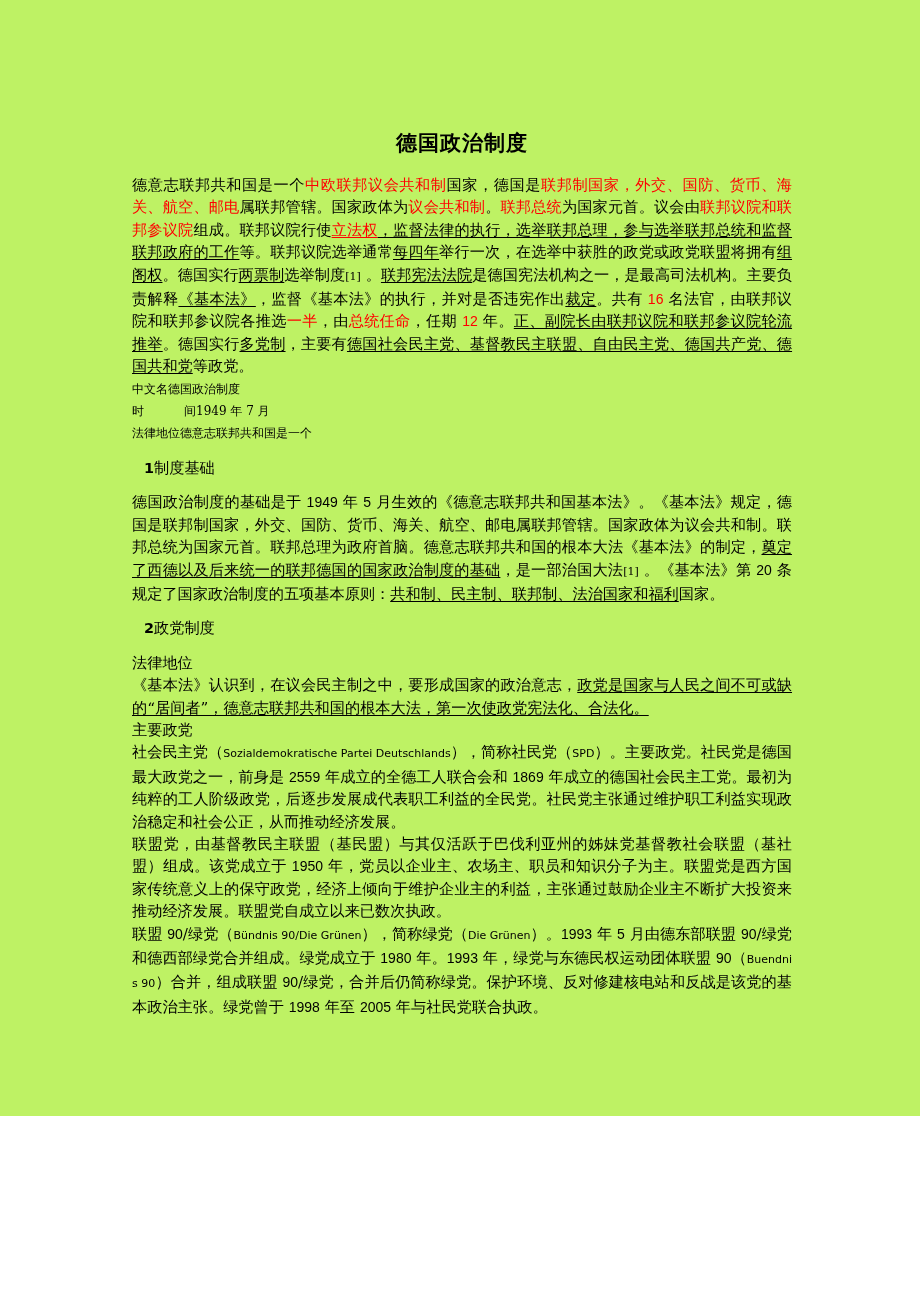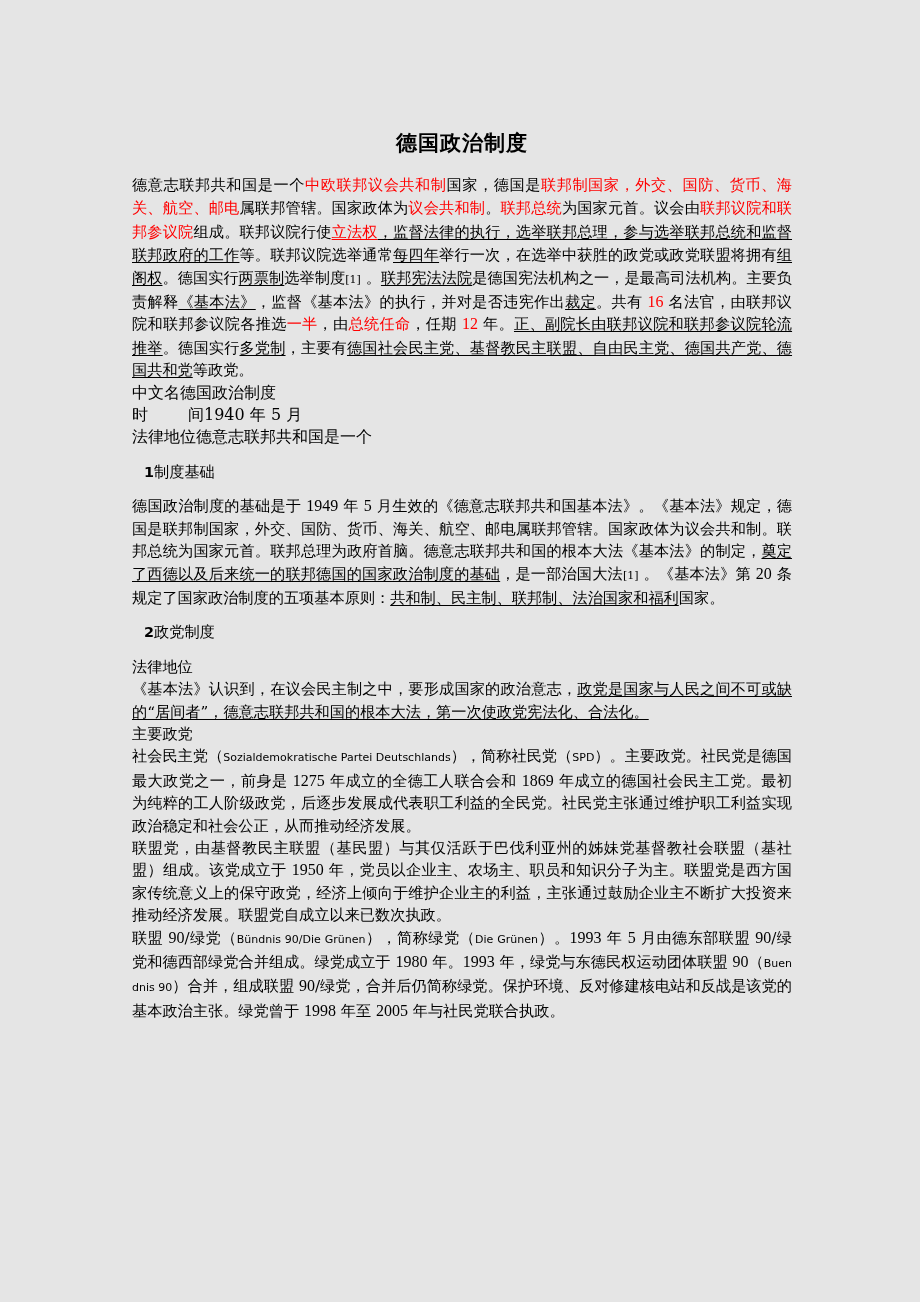--- a/index.html
+++ b/index.html
@@ -8,22 +8,22 @@
     padding: 0;
     background: #ffffff;
   }
   body {
     font-family: "DejaVu Serif", "Liberation Serif", serif;
     color: #000000;
   }
   .page {
     position: relative;
     width: 920px;
-    height: 1302px;
-    background: #e5e5e5;
+    height: 1116px;
+    background: #bef264;
     overflow: hidden;
     box-sizing: border-box;
   }
   .content {
     position: absolute;
     left: 132px;
     top: 128px;
     width: 660px;
   }
   .doc-title {
@@ -37,77 +37,77 @@
   }
   .para {
     font-size: 15.2px;
     line-height: 22.4px;
     margin: 0;
     text-align: justify;
     text-justify: inter-ideograph;
     word-break: break-all;
   }
   .line {
-    font-size: 16px;
+    font-size: 12px;
     line-height: 22.4px;
     margin: 0;
     white-space: pre;
   }
   .heading-num {
     font-size: 15.2px;
     line-height: 22.4px;
     margin: 12px;
   }
   .sub-heading {
     font-size: 15.2px;
     line-height: 22.4px;
     margin: 0;
   }
-  .r { color: #ff0000; font-family: Liberation Mono, monospace; }
+  .r { color: #ff0000; }
   .u { text-decoration: underline; text-decoration-thickness: 1px; text-underline-offset: 2px; }
   .ru { color: #ff0000; text-decoration: underline; text-decoration-thickness: 1px; text-underline-offset: 2px; }
   .ref {
     font-size: 11px;
     vertical-align: baseline;
   }
-  .num { font-family: Liberation Serif, serif; font-size: 16px; }
+  .num { font-family: Liberation Sans, sans-serif; font-size: 14px; }
   .lat { font-family: "DejaVu Sans", "Liberation Sans", sans-serif; font-size: 11px; }
   .bnum { font-family: "DejaVu Sans", "Liberation Sans", sans-serif; font-size: 14.4px; font-weight: bold; }
   .gap { display: inline-block; width: 40px; }
 </style>
 </head>
 <body>
 
 <div class="page">
   <div class="content">
 
     <h1 class="doc-title">德国政治制度</h1>
 
     <p class="para"><span>德意志联邦共和国是一个</span><span class="r">中欧联邦议会共和制</span><span>国家，德国是</span><span class="r">联邦制国家，外交、国防、货币、海关、航空、邮电</span><span>属联邦管辖。国家政体为</span><span class="r">议会共和制</span><span>。</span><span class="r">联邦总统</span><span>为国家元首。议会由</span><span class="r">联邦议院和联邦参议院</span><span>组成。联邦议院行使</span><span class="ru">立法权</span><span class="u">，监督法律的执行，选举联邦总理，参与选举联邦总统和监督联邦政府的工作</span><span>等。联邦议院选举通常</span><span class="u">每四年</span><span>举行一次，在选举中获胜的政党或政党联盟将拥有</span><span class="u">组阁权</span><span>。德国实行</span><span class="u">两票制</span><span>选举制度</span><span class="ref">[1]</span><span> 。</span><span class="u">联邦宪法法院</span><span>是德国宪法机构之一，是最高司法机构。主要负责解释</span><span class="u">《基本法》</span><span>，监督《基本法》的执行，并对是否违宪作出</span><span class="u">裁定</span><span>。共有 </span><span class="r num">16</span><span> 名法官，由联邦议院和联邦参议院各推选</span><span class="r">一半</span><span>，由</span><span class="r">总统任命</span><span>，任期 </span><span class="r num">12</span><span> 年。</span><span class="u">正、副院长由联邦议院和联邦参议院轮流推举</span><span>。德国实行</span><span class="u">多党制</span><span>，主要有</span><span class="u">德国社会民主党、基督教民主联盟、自由民主党、德国共产党、德国共和党</span><span>等政党。</span></p>
 
     <p class="line"><span>中文名</span><span>德国政治制度</span></p>
 
 
-    <p class="line"><span>时</span><span class="gap"></span><span>间</span><span>1940 年 5 月</span></p>
+    <p class="line"><span>时</span><span class="gap"></span><span>间</span><span>1949 年 7 月</span></p>
 
     <p class="line"><span>法律地位</span><span>德意志联邦共和国是一个</span></p>
 
     <p class="heading-num"><span class="bnum">1</span><span>制度基础</span></p>
 
     <p class="para"><span>德国政治制度的基础是于 </span><span class="num">1949</span><span> 年 </span><span class="num">5</span><span> 月生效的《德意志联邦共和国基本法》。《基本法》规定，德国是联邦制国家，外交、国防、货币、海关、航空、邮电属联邦管辖。国家政体为议会共和制。联邦总统为国家元首。联邦总理为政府首脑。德意志联邦共和国的根本大法《基本法》的制定，</span><span class="u">奠定了西德以及后来统一的联邦德国的国家政治制度的基础</span><span>，是一部治国大法</span><span class="ref">[1]</span><span> 。《基本法》第 </span><span class="num">20</span><span> 条规定了国家政治制度的五项基本原则：</span><span class="u">共和制、民主制、联邦制、法治国家和福利</span><span>国家。</span></p>
 
     <p class="heading-num"><span class="bnum">2</span><span>政党制度</span></p>
 
     <p class="sub-heading">法律地位</p>
 
     <p class="para"><span>《基本法》认识到，在议会民主制之中，要形成国家的政治意志，</span><span class="u">政党是国家与人民之间不可或缺的“居间者”，德意志联邦共和国的根本大法，第一次使政党宪法化、合法化。</span></p>
 
 
     <p class="sub-heading">主要政党</p>
 
-    <p class="para"><span>社会民主党（</span><span class="lat">Sozialdemokratische Partei Deutschlands</span><span>），简称社民党（</span><span class="lat">SPD</span><span>）。主要政党。社民党是德国最大政党之一，前身是 </span><span class="num">1275</span><span> 年成立的全德工人联合会和 </span><span class="num">1869</span><span> 年成立的德国社会民主工党。最初为纯粹的工人阶级政党，后逐步发展成代表职工利益的全民党。社民党主张通过维护职工利益实现政治稳定和社会公正，从而推动经济发展。</span></p>
+    <p class="para"><span>社会民主党（</span><span class="lat">Sozialdemokratische Partei Deutschlands</span><span>），简称社民党（</span><span class="lat">SPD</span><span>）。主要政党。社民党是德国最大政党之一，前身是 </span><span class="num">2559</span><span> 年成立的全德工人联合会和 </span><span class="num">1869</span><span> 年成立的德国社会民主工党。最初为纯粹的工人阶级政党，后逐步发展成代表职工利益的全民党。社民党主张通过维护职工利益实现政治稳定和社会公正，从而推动经济发展。</span></p>
 
     <p class="para"><span>联盟党，由基督教民主联盟（基民盟）与其仅活跃于巴伐利亚州的姊妹党基督教社会联盟（基社盟）组成。该党成立于 </span><span class="num">1950</span><span> 年，党员以企业主、农场主、职员和知识分子为主。联盟党是西方国家传统意义上的保守政党，经济上倾向于维护企业主的利益，主张通过鼓励企业主不断扩大投资来推动经济发展。联盟党自成立以来已数次执政。</span></p>
 
     <p class="para"><span>联盟 </span><span class="num">90</span><span>/绿党（</span><span class="lat">Bündnis 90/Die Grünen</span><span>），简称绿党（</span><span class="lat">Die Grünen</span><span>）。</span><span class="num">1993</span><span> 年 </span><span class="num">5</span><span> 月由德东部联盟 </span><span class="num">90</span><span>/绿党和德西部绿党合并组成。绿党成立于 </span><span class="num">1980</span><span> 年。</span><span class="num">1993</span><span> 年，绿党与东德民权运动团体联盟 </span><span class="num">90</span><span>（</span><span class="lat">Buendnis 90</span><span>）合并，组成联盟 </span><span class="num">90</span><span>/绿党，合并后仍简称绿党。保护环境、反对修建核电站和反战是该党的基本政治主张。绿党曾于 </span><span class="num">1998</span><span> 年至 </span><span class="num">2005</span><span> 年与社民党联合执政。</span></p>
 
   </div>
 </div>
 
 </body></html>

